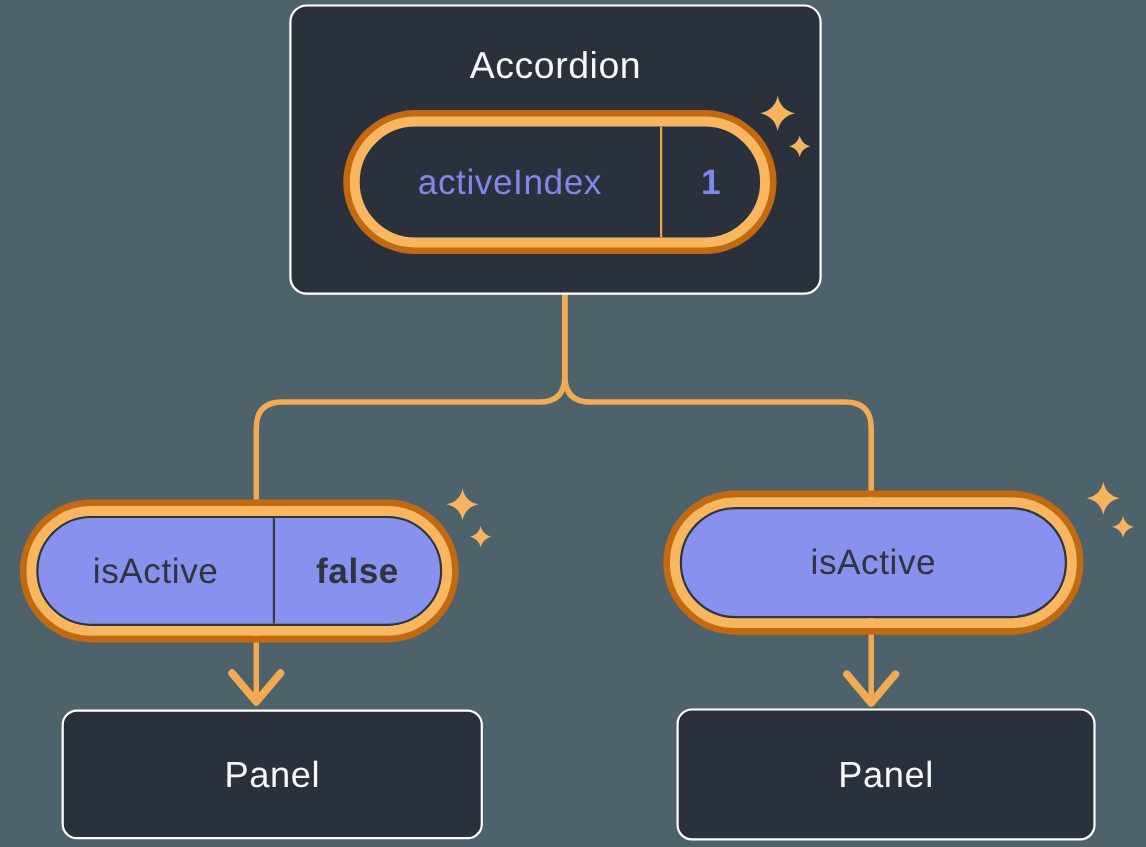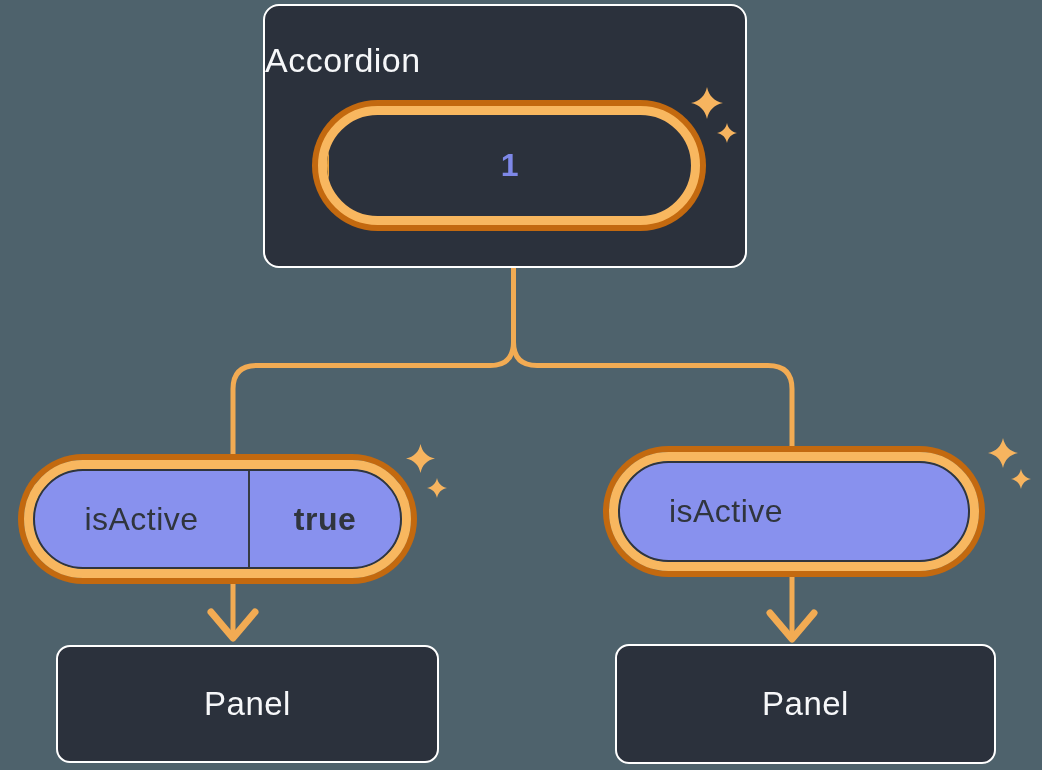--- a/index.html
+++ b/index.html
@@ -42,21 +42,21 @@
     color: var(--text-light);
   }
   .accordion-node {
     left: 263px; top: 4px;
     width: 484px; height: 264px;
     border-radius: 16px;
   }
   .accordion-title {
     position: absolute;
     left: 0; right: 0; top: 35px;
-    text-align: left;
+    text-align: center;
     font-size: 34px;
     letter-spacing: 0.5px;
   }
   .panel-node {
     border-radius: 14px;
     display: flex;
     align-items: center;
     justify-content: center;
     font-size: 33px;
     letter-spacing: 0.5px;
@@ -82,20 +82,21 @@
   .pill-state .pill-cell { color: var(--purple-text); }
   .pill-state .pill-value { border-left: 2px solid var(--divider-gold); }
 
   .pill-inner {
     flex: 1;
     display: flex;
     background: var(--purple);
     border: 2.5px solid var(--text-dark);
     border-radius: 999px;
     overflow: hidden;
+    justify-content: center;
   }
   .pill-prop-left  { left: 24px;  top: 460px; width: 387px; height: 118px; }
   .pill-prop-right { left: 609px; top: 452px; width: 370px; height: 119px; }
   .pill-prop-left  .pill-cell,
   .pill-prop-right .pill-cell { color: var(--text-dark); }
   .pill-prop-left  .pill-value,
   .pill-prop-right .pill-value { border-left: 2px solid var(--divider-dark); }
 
   .pill-cell {
     display: flex;
@@ -131,27 +132,28 @@
     <path class="wire" d="M513.5 265 L513.5 342 Q513.5 365.5 537 365.5 L768 365.5 Q792 365.5 792 389 L792 637"></path>
     <path class="arrowhead" d="M211 612 L233 638 L255 612"></path>
     <path class="arrowhead" d="M770 613 L792 639 L814 613"></path>
   </svg>
 
   <div class="node accordion-node">
     <div class="accordion-title">Accordion</div>
   </div>
 
   <div class="pill pill-state">
+    <div class="pill-cell pill-label">activeIndex</div>
     <div class="pill-cell pill-value">1</div>
   </div>
 
   <div class="pill pill-prop-left">
     <div class="pill-inner">
       <div class="pill-cell pill-label">isActive</div>
-      <div class="pill-cell pill-value">true</div>
+      <div class="pill-cell pill-value">false</div>
     </div>
   </div>
 
   <div class="pill pill-prop-right">
     <div class="pill-inner">
       <div class="pill-cell pill-label">isActive</div>
     </div>
   </div>
 
   <div class="node panel-node panel-left">Panel</div>

